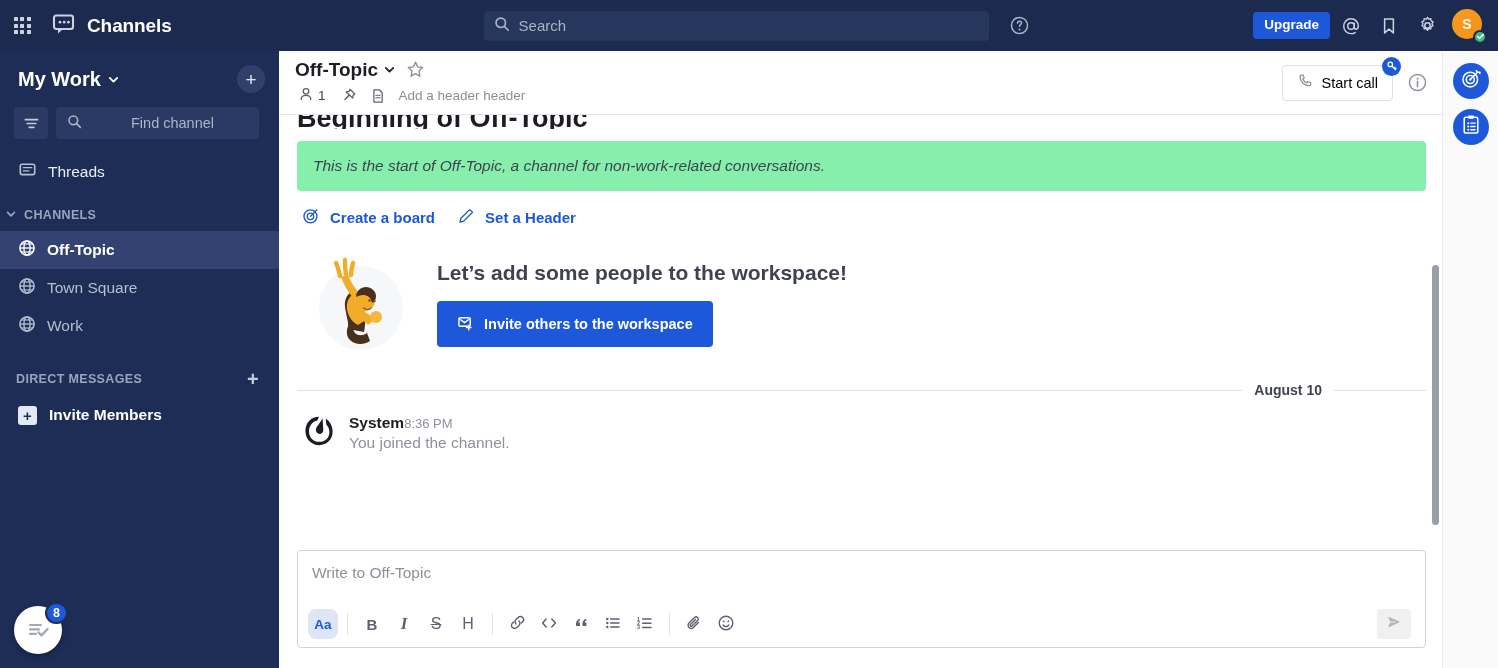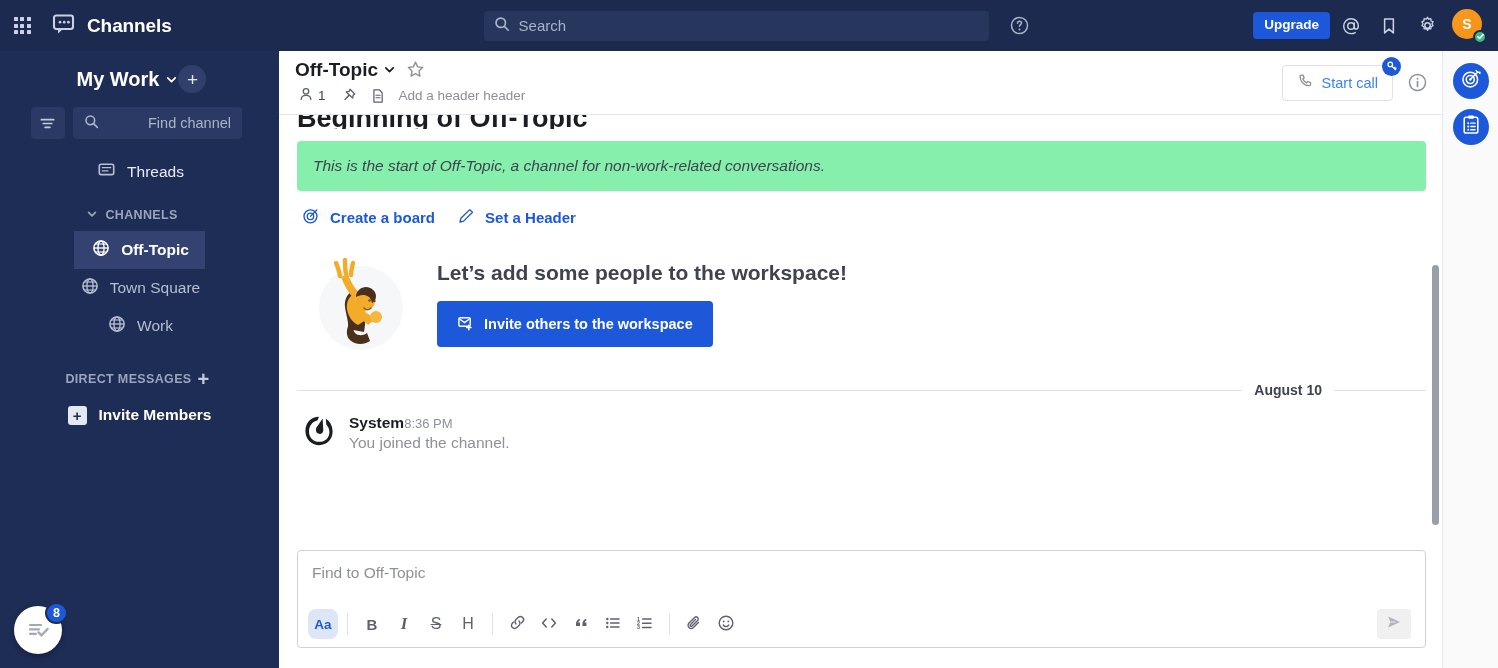--- a/index.html
+++ b/index.html
@@ -63,21 +63,20 @@
 
   
   .body-row { flex: 1; display: flex; min-height: 0; }
 
   
   .sidebar {
     width: 279px; min-width: 279px;
     background: #1e2d55;
     display: flex; flex-direction: column;
     position: relative;
-    align-items: center;
   }
   .team-row { height: 56px; display: flex; align-items: center; padding: 0 14px 0 18px; }
   .team-name { color: #fff; font-size: 20px; font-weight: 700; display: flex; align-items: center; gap: 6px; cursor: pointer; }
   .team-row .spacer { flex: 1; }
   .plus-circle {
     width: 28px; height: 28px; border-radius: 50%;
     background: #31406b; color: #dfe4ef;
     display: flex; align-items: center; justify-content: center;
     font-size: 19px; cursor: pointer; font-weight: 400; line-height: 1;
   }
@@ -139,21 +138,21 @@
   .ch-sub { display: flex; align-items: center; gap: 3px; font-size: 13.5px; color: #6a6f78; }
   .members-btn { display: flex; align-items: center; gap: 4px; padding: 2px 6px 2px 3px; border-radius: 4px; cursor: pointer; color: #3f4350; }
   .icon-sm-btn { padding: 3px 5px; border-radius: 4px; cursor: pointer; display: flex; align-items: center; }
   .add-header-link { color: #8b8f98; font-size: 13.5px; padding: 2px 5px; border-radius: 4px; cursor: pointer; }
   .ch-header .spacer { flex: 1; }
   .start-call-btn {
     position: relative;
     display: flex; align-items: center; gap: 8px;
     border: 1px solid #e0e1e4; border-radius: 4px;
     padding: 7px 14px; cursor: pointer;
-    color: #3b82f6; font-size: 14.5px;
+    color: #000000; font-size: 14.5px;
   }
   .call-badge {
     position: absolute; top: -9px; right: -9px;
     width: 19px; height: 19px; border-radius: 50%;
     background: #1c58d9; display: flex; align-items: center; justify-content: center;
   }
   .info-btn { margin-left: 14px; cursor: pointer; display: flex; }
 
   
   .msg-scroll { flex: 1; overflow: hidden; position: relative; padding: 0 16px 0 18px; }
@@ -592,21 +591,21 @@
           </div>
         </div>
 
         <div class="scrollbar-track">
           <div class="scrollbar-thumb" style="top:150px;height:260px;"></div>
         </div>
       </div>
 
       <div class="composer-wrap">
         <div class="composer">
-          <div class="composer-input">Find to Off-Topic</div>
+          <div class="composer-input">Write to Off-Topic</div>
           <div class="composer-bar">
             <div class="fmt-btn active">Aa</div>
             <div class="fmt-sep"></div>
             <div class="fmt-btn">B</div>
             <div class="fmt-btn" style="font-style:italic;font-family:'Liberation Serif',serif;font-size:17px;">I</div>
             <div class="fmt-btn" style="text-decoration:line-through;font-weight:400;font-size:16px;">S</div>
             <div class="fmt-btn" style="font-weight:400;font-size:16px;">H</div>
             <div class="fmt-sep"></div>
             <div class="fmt-btn">
               <span>

